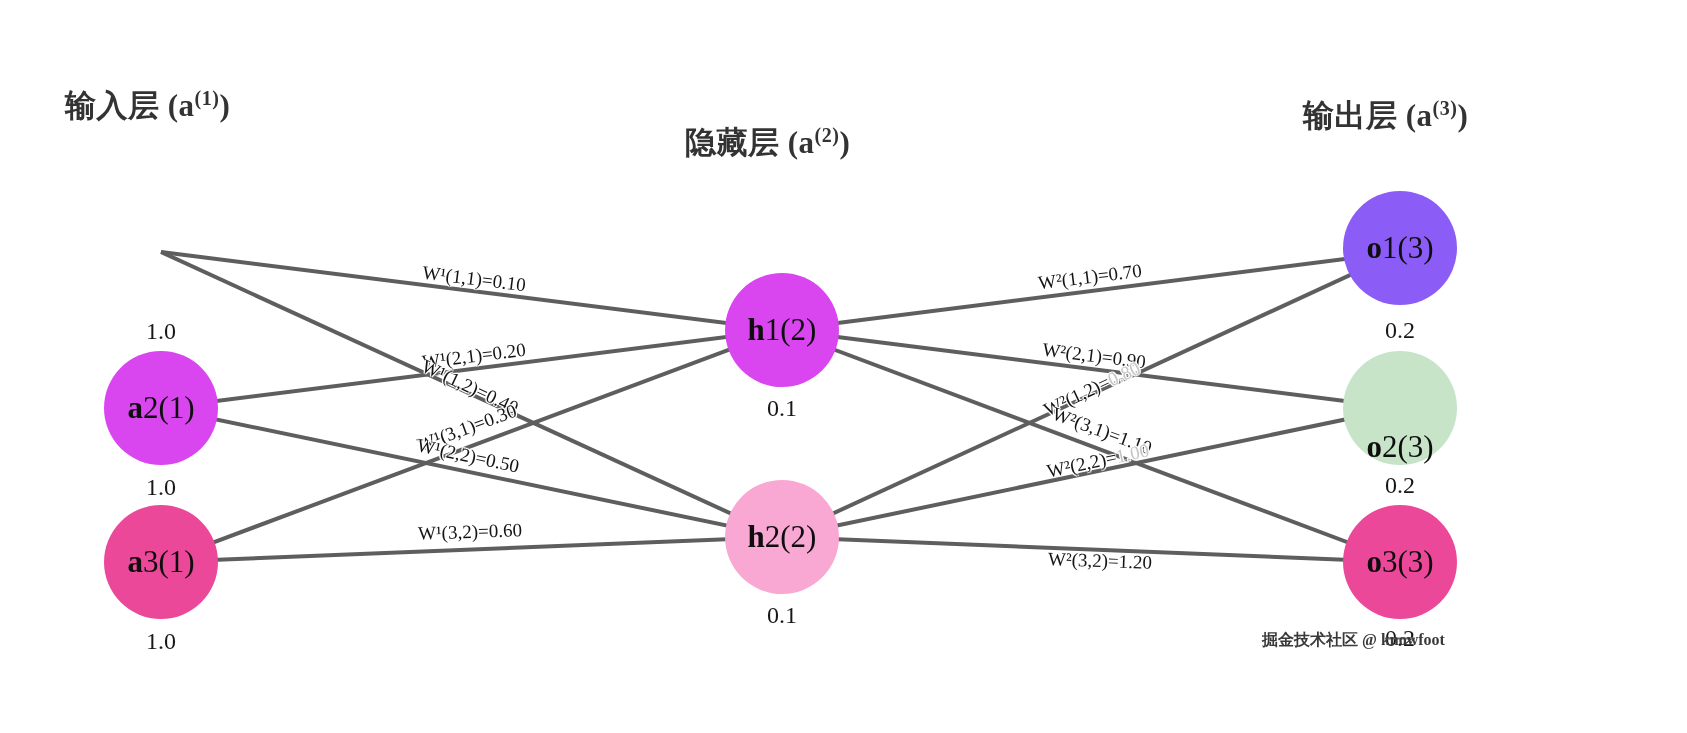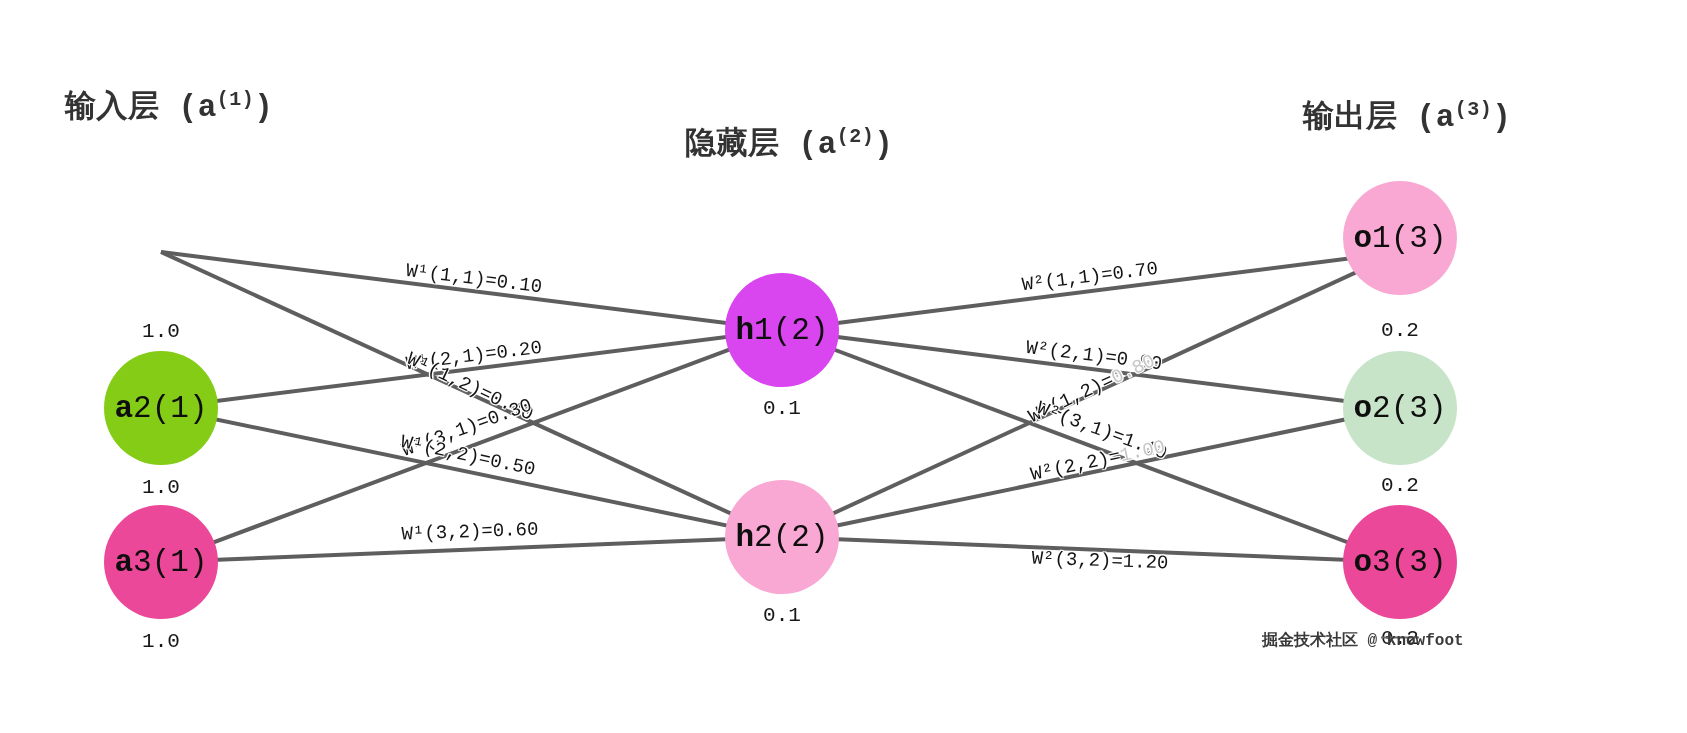--- a/index.html
+++ b/index.html
@@ -1,34 +1,34 @@
 <!DOCTYPE html>
 <html><head>
 <meta charset="utf-8">
 <style>
   html,body{margin:0;padding:0;background:#fff;}
   #stage{
     position:relative;width:1687px;height:733px;overflow:hidden;background:#fff;
-    font-family:Liberation Mono, monospace;
+    font-family:Liberation Serif, serif;
   }
   #edges-svg{position:absolute;left:0;top:0;z-index:1;}
   .layer-title{
     position:absolute;z-index:4;font-weight:bold;font-size:31px;color:#333;
     white-space:nowrap;letter-spacing:0.5px;
   }
   .layer-title sup{font-size:20px;font-weight:bold;}
   .node{
     position:absolute;z-index:3;width:114px;height:114px;border-radius:50%;
     display:flex;align-items:center;justify-content:center;
   }
   .node-label{font-size:31px;color:#0e0e0e;white-space:nowrap;}
   .node-label .lead{font-weight:bold;}
   .node-value{
     position:absolute;z-index:2;transform:translate(-50%,-50%);
-    font-size:21px;color:#171717;white-space:nowrap;
+    font-size:24px;color:#171717;white-space:nowrap;
   }
   .node-value.strike{text-decoration:line-through;text-decoration-color:#6a6a6a;}
   .weight{
     position:absolute;z-index:2;white-space:nowrap;font-size:19px;color:#141414;
     text-shadow:-1px -1px 0 #fff,1px -1px 0 #fff,-1px 1px 0 #fff,1px 1px 0 #fff,0 0 3px #fff;
   }
   .weight .faded{color:#c6c6c6;}
   #watermark{
     position:absolute;z-index:5;left:1262px;top:630px;
     font-size:16px;font-weight:600;color:#3a3a3a;white-space:nowrap;
@@ -56,41 +56,41 @@
 
   <div class="layer-title" style="left:65px;top:85px;"><span>输入层 (a</span><sup>(1)</sup><span>)</span></div>
 
   <div class="layer-title" style="left:685px;top:122px;"><span>隐藏层 (a</span><sup>(2)</sup><span>)</span></div>
 
   <div class="layer-title" style="left:1303px;top:95px;text-align:center;"><span>输出层 (a</span><sup>(3)</sup><span>)</span></div>
 
   <div id="watermark">掘金技术社区 @ knowfoot</div>
 
     <div class="node-value" style="left: 161px; top: 331px;">1.0</div>
-    <div class="node" style="left: 104px; top: 351px; background: #84cc16;">
+    <div class="node" style="left: 104px; top: 351px; background: #d946ef;">
       <span class="node-label"><span class="lead">a</span><span>2(1)</span></span>
     </div>
     <div class="node-value" style="left: 161px; top: 487px;">1.0</div>
     <div class="node" style="left: 104px; top: 505px; background: #ec4899;">
       <span class="node-label"><span class="lead">a</span><span>3(1)</span></span>
     </div>
     <div class="node-value" style="left: 161px; top: 641px;">1.0</div>
     <div class="node" style="left: 725px; top: 273px; background: #d946ef;">
       <span class="node-label"><span class="lead">h</span><span>1(2)</span></span>
     </div>
     <div class="node-value" style="left: 782px; top: 408px;">0.1</div>
     <div class="node" style="left: 725px; top: 480px; background: #f9a8d4;">
       <span class="node-label"><span class="lead">h</span><span>2(2)</span></span>
     </div>
     <div class="node-value" style="left: 782px; top: 615px;">0.1</div>
-    <div class="node" style="left: 1343px; top: 181px; background: #f9a8d4;">
+    <div class="node" style="left: 1343px; top: 191px; background: #8b5cf6;">
       <span class="node-label"><span class="lead">o</span><span>1(3)</span></span>
     </div>
     <div class="node-value" style="left: 1400px; top: 330px;">0.2</div>
-    <div class="node" style="left: 1343px; top: 351px; background: rgb(199, 228, 200);">
+    <div class="node" style="left: 1343px; top: 351px; background: rgb(199, 228, 200); align-items: flex-end;">
       <span class="node-label"><span class="lead">o</span><span>2(3)</span></span>
     </div>
     <div class="node-value" style="left: 1400px; top: 485px;">0.2</div>
     <div class="node" style="left: 1343px; top: 505px; background: #ec4899;">
       <span class="node-label"><span class="lead">o</span><span>3(3)</span></span>
     </div>
     <div class="node-value strike" style="left: 1400px; top: 638px;">0.2</div>
     <div class="weight" style="left: 474px; top: 279px; transform: translate(-50%, -50%) rotate(7deg);"><span>W¹(1,1)=0.10</span></div>
     <div class="weight" style="left: 474px; top: 356px; transform: translate(-50%, -50%) rotate(-7deg);"><span>W¹(2,1)=0.20</span></div>
     <div class="weight" style="left: 470px; top: 387px; transform: translate(-50%, -50%) rotate(25deg);"><span>W¹(1,2)=0.40</span></div>

